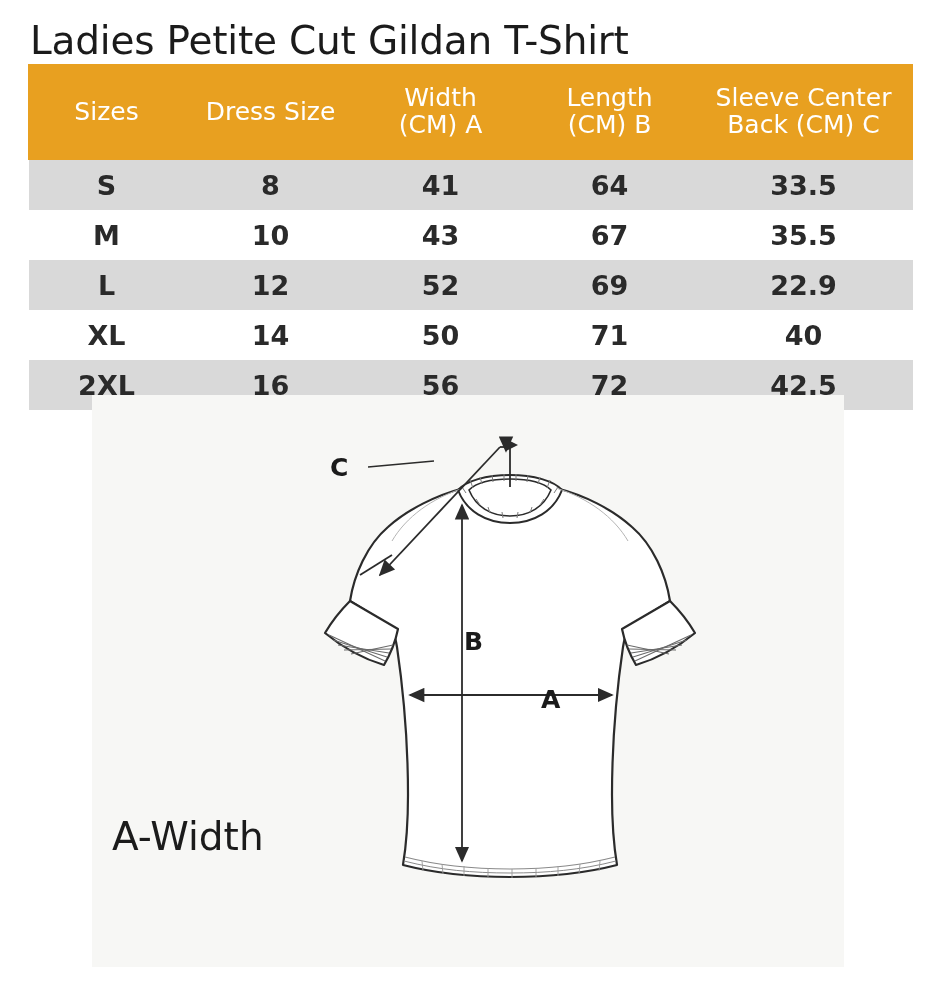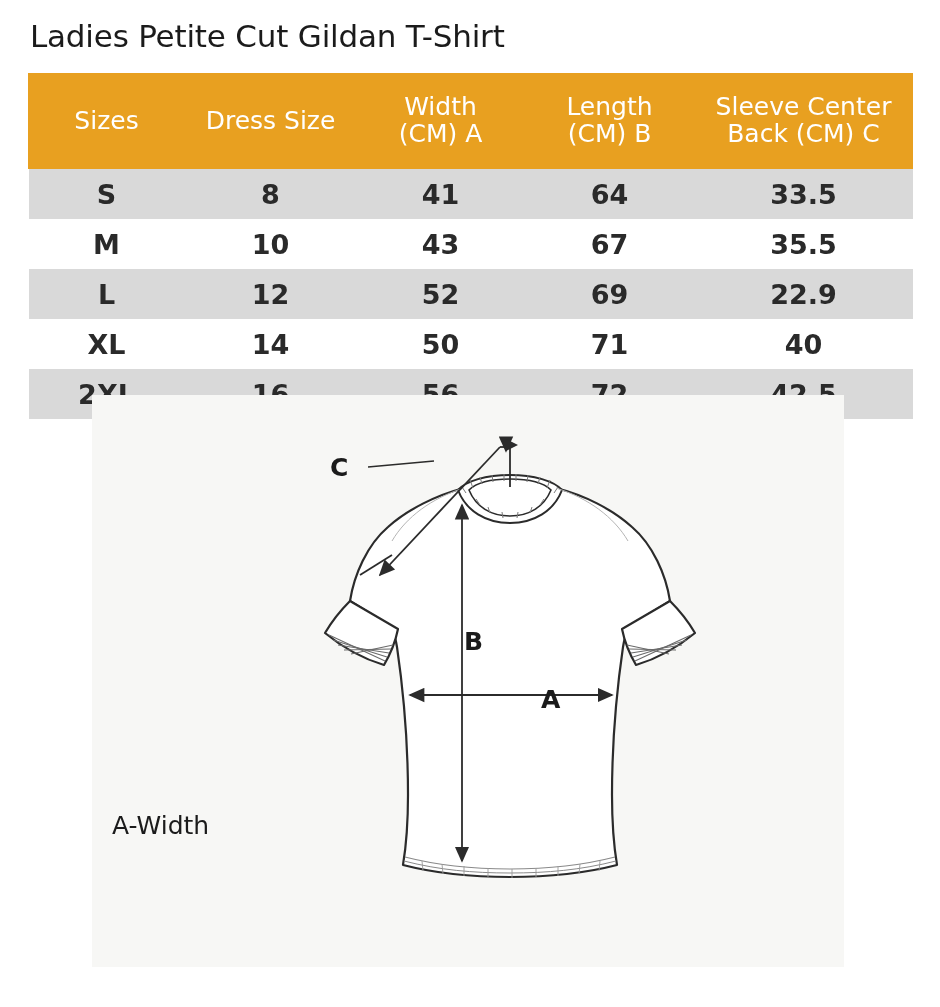--- a/index.html
+++ b/index.html
@@ -14,32 +14,32 @@
     color: #000000;
     position: relative;
     overflow: hidden;
   }
 
   
   #page-title {
     position: absolute;
     left: 30px;
     top: 18px;
-    font-size: 31px;
+    font-size: 39px;
     font-family: "DejaVu Sans", sans-serif;
     letter-spacing: -0.2px;
     color: #1b1b1b;
     white-space: nowrap;
   }
 
   
   #size-table-wrap {
     position: absolute;
     left: 28px;
-    top: 73px;
+    top: 64px;
     width: 884px;
   }
   table.size-table {
     border-collapse: collapse;
     width: 884px;
     table-layout: fixed;
   }
   table.size-table th {
     background: #e8a020;
     color: #ffffff;
@@ -90,21 +90,21 @@
   }
   #tshirt-svg {
     position: absolute;
     left: 0;
     top: 0;
   }
   .legend {
     position: absolute;
     left: 20px;
     top: 412px;
-    font-size: 25px;
+    font-size: 39px;
     color: #1b1b1b;
     font-family: "DejaVu Sans", sans-serif;
     line-height: 1.55;
   }
   .legend div { white-space: nowrap; }
   .dim-label {
     position: absolute;
     font-size: 25px;
     font-weight: bold;
     color: #1b1b1b;

